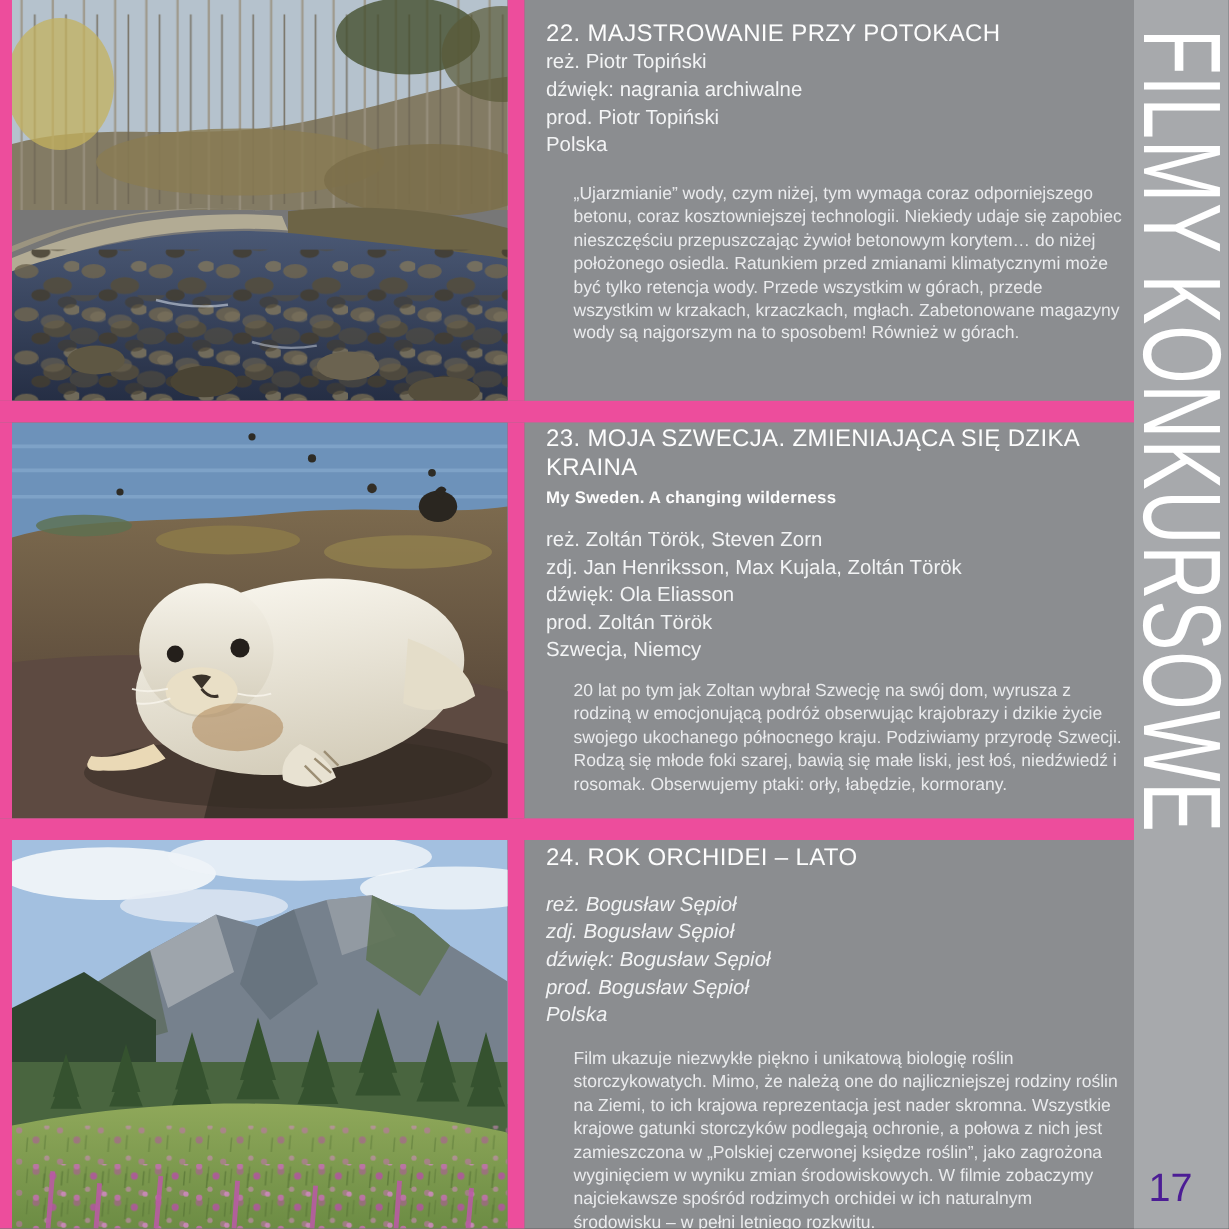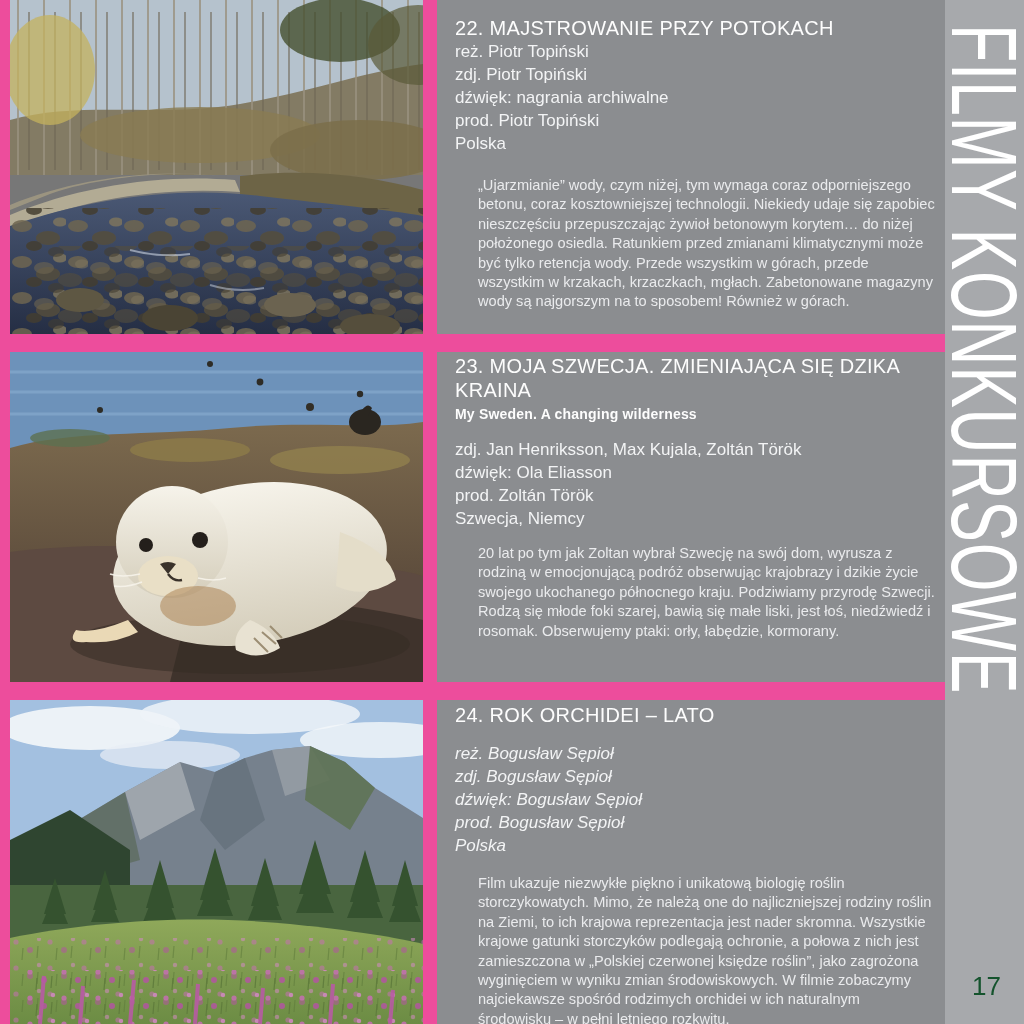--- a/index.html
+++ b/index.html
@@ -45,21 +45,21 @@
   #section-24 .description{margin-top:17px;}
   
   .sidebar{position:absolute;left:945px;top:0;width:79px;height:1024px;background:var(--sidebar-gray);}
   .vertical-label{
     position:absolute;top:24px;left:85px;
     transform-origin:0 0;
     transform:rotate(90deg) scale(0.68,1);
     font-size:92px;line-height:92px;font-weight:400;
     color:#ffffff;white-space:nowrap;letter-spacing:1px;
   }
-  .page-number{position:absolute;left:27px;top:971px;font-size:26px;color:#14532d;}
+  .page-number{position:absolute;left:12px;top:971px;font-size:33px;color:#4c1d95;}
 </style>
 </head>
 <body>
 
 <div class="page">
 
   <div class="photo-frame" id="frame-1">
     <svg viewBox="0 0 413 334" preserveAspectRatio="none">
       <defs>
         <linearGradient id="waterG" x1="0" y1="0" x2="0" y2="1">
@@ -198,32 +198,32 @@
     </svg>
   </div>
 
   <div class="separator" id="sep-1"></div>
   <div class="separator" id="sep-2"></div>
 
   <div class="section" id="section-22">
     <div class="film-title">22. MAJSTROWANIE PRZY POTOKACH</div>
     <div class="credits">
       <div>reż. Piotr Topiński</div>
-      <div>zdj. Piotr Topiński</div>
       <div>dźwięk: nagrania archiwalne</div>
       <div>prod. Piotr Topiński</div>
       <div>Polska</div>
     </div>
     <div class="description">„Ujarzmianie” wody, czym niżej, tym wymaga coraz odporniejszego betonu, coraz kosztowniejszej technologii. Niekiedy udaje się zapobiec nieszczęściu przepuszczając żywioł betonowym korytem… do niżej położonego osiedla. Ratunkiem przed zmianami klimatycznymi może być tylko retencja wody. Przede wszystkim w górach, przede wszystkim w krzakach, krzaczkach, mgłach. Zabetonowane magazyny wody są najgorszym na to sposobem! Również w górach.</div>
   </div>
 
   <div class="section" id="section-23">
     <div class="film-title">23. MOJA SZWECJA. ZMIENIAJĄCA SIĘ DZIKA KRAINA</div>
     <div class="film-subtitle">My Sweden. A changing wilderness</div>
     <div class="credits">
+      <div>reż. Zoltán Török, Steven Zorn</div>
       <div>zdj. Jan Henriksson, Max Kujala, Zoltán Török</div>
       <div>dźwięk: Ola Eliasson</div>
       <div>prod. Zoltán Török</div>
       <div>Szwecja, Niemcy</div>
     </div>
     <div class="description">20 lat po tym jak Zoltan wybrał Szwecję na swój dom, wyrusza z rodziną w emocjonującą podróż obserwując krajobrazy i dzikie życie swojego ukochanego północnego kraju. Podziwiamy przyrodę Szwecji. Rodzą się młode foki szarej, bawią się małe liski, jest łoś, niedźwiedź i rosomak. Obserwujemy ptaki: orły, łabędzie, kormorany.</div>
   </div>
 
   <div class="section" id="section-24">
     <div class="film-title">24. ROK ORCHIDEI – LATO</div>

